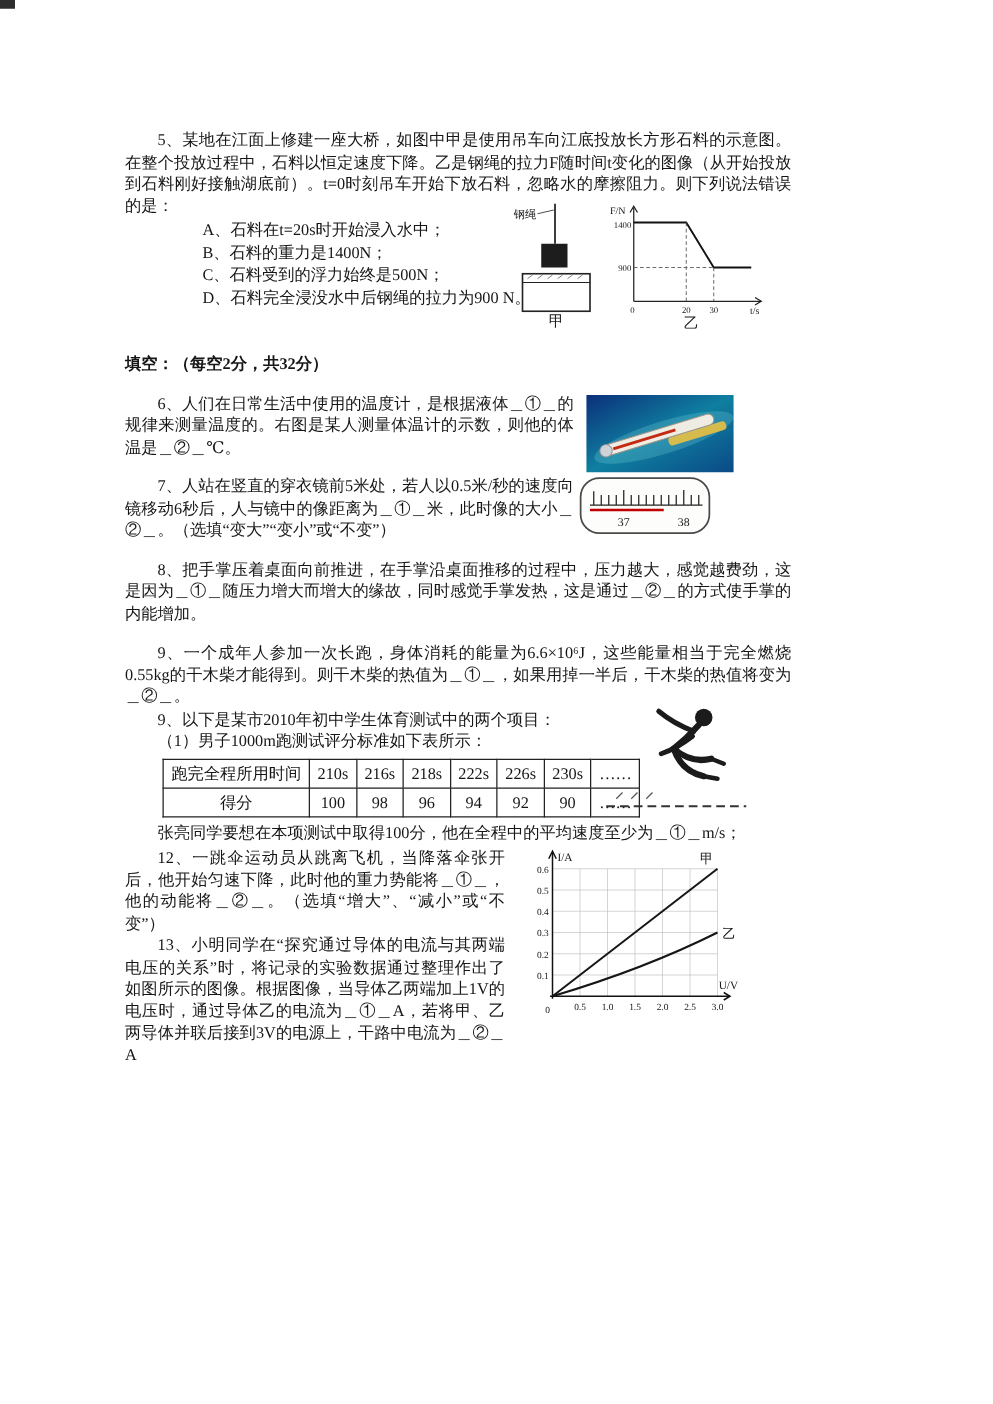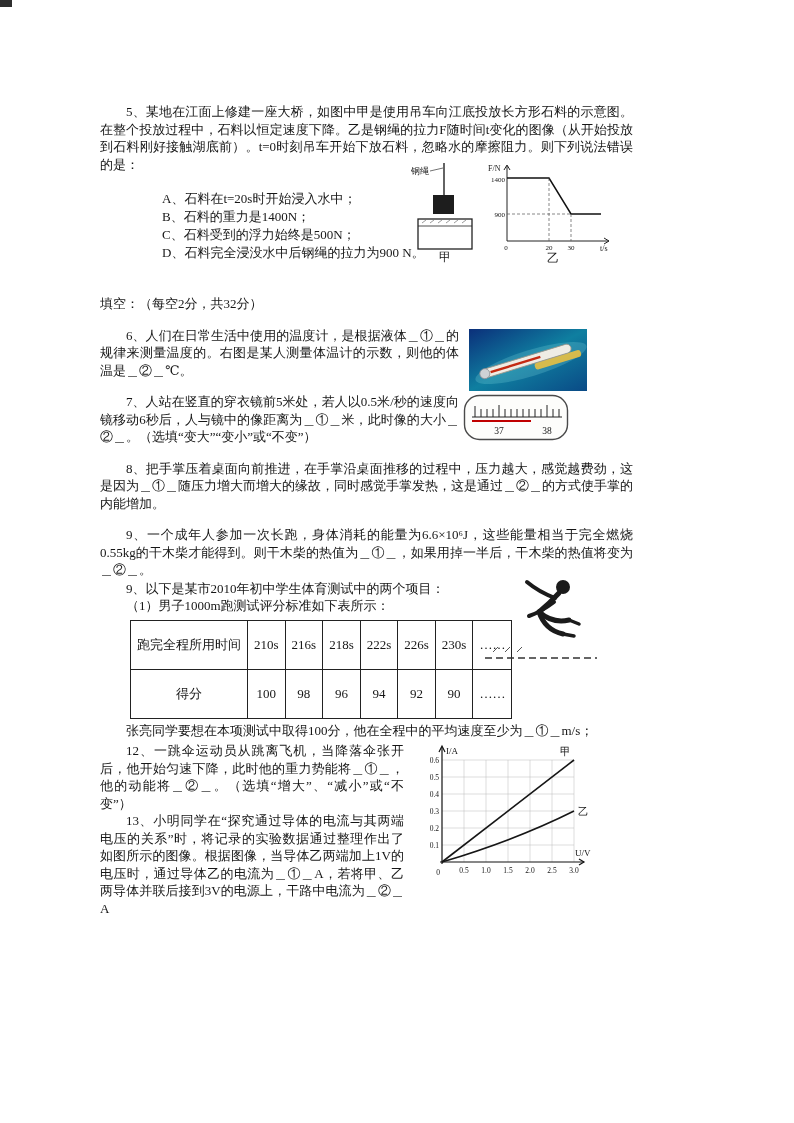--- a/index.html
+++ b/index.html
@@ -14,38 +14,38 @@
     font-size: 13px;
     line-height: 17.5px;
     color: #161616;
     overflow: hidden;
   }
   p { margin: 0; text-indent: 2em; text-align: justify; }
   .corner-mark { position: absolute; top: 0; left: 0; width: 12px; height: 7px; background: #2e2e2e; }
 
   
   .q5 { position: relative; min-height: 146px; }
-  .q5 .options { list-style: none; margin: 17px 0 0 0; padding: 0 0 0 62px; width: 330px; }
+  .q5 .options { list-style: none; margin: 2px 0 0 0; padding: 0 0 0 62px; width: 330px; }
   .q5 .options li { line-height: 18px; }
   .fig5 { position: absolute; top: 58px; right: 18px; display: flex; align-items: flex-start; gap: 6px; }
 
-  .fill-header { margin-top: 33px; font-weight: normal; text-indent: 0; }
+  .fill-header { margin-top: 33px; font-weight: bold; text-indent: 0; }
 
   
   .q6q7 { margin-top: 4px; }
   .thermo { float: right; width: 118px; margin: 2px 46px 4px 10px; }
   .thermo .inset { margin-top: 3px; margin-left: -6px; display: block; }
 
   .qpara { margin-top: 14px; }
 
   
   .q11 { position: relative; margin-top: 1px; }
   .jumper { position: absolute; top: -8px; right: 30px; }
   table.score { border-collapse: collapse; margin: 5px 0 3px 30px; }
-  table.score td { border: 1.3px solid #222; padding: 14px 6px; text-align: center; font-size: 13px; height: 20px; white-space: nowrap; }
+  table.score td { border: 1.3px solid #222; padding: 1px 6px; text-align: center; font-size: 13px; height: 20px; white-space: nowrap; }
 
   
   .q12q13 { margin-top: 3px; }
   .iu { float: right; width: 185px; margin: 0 36px 4px 8px; }
 
   svg { display: block; }
   svg text { font-family: "Liberation Serif", "DejaVu Serif", serif; fill: #161616; }
 </style>
 </head>
 <body>

